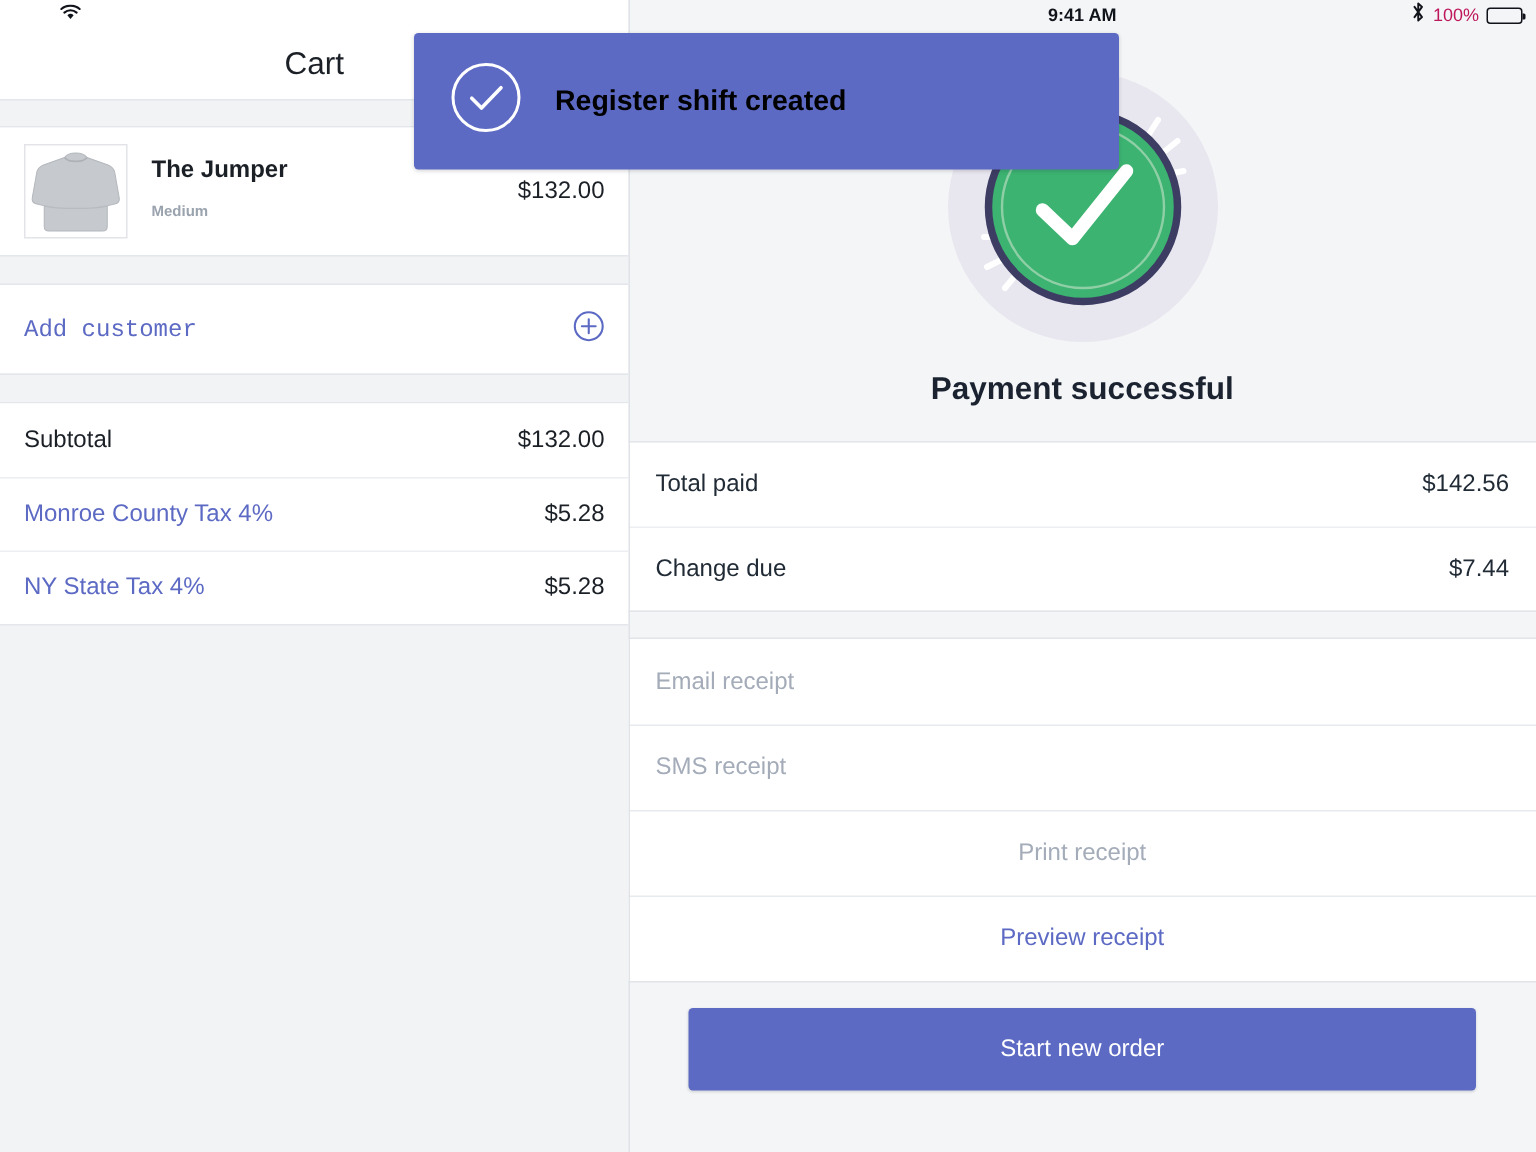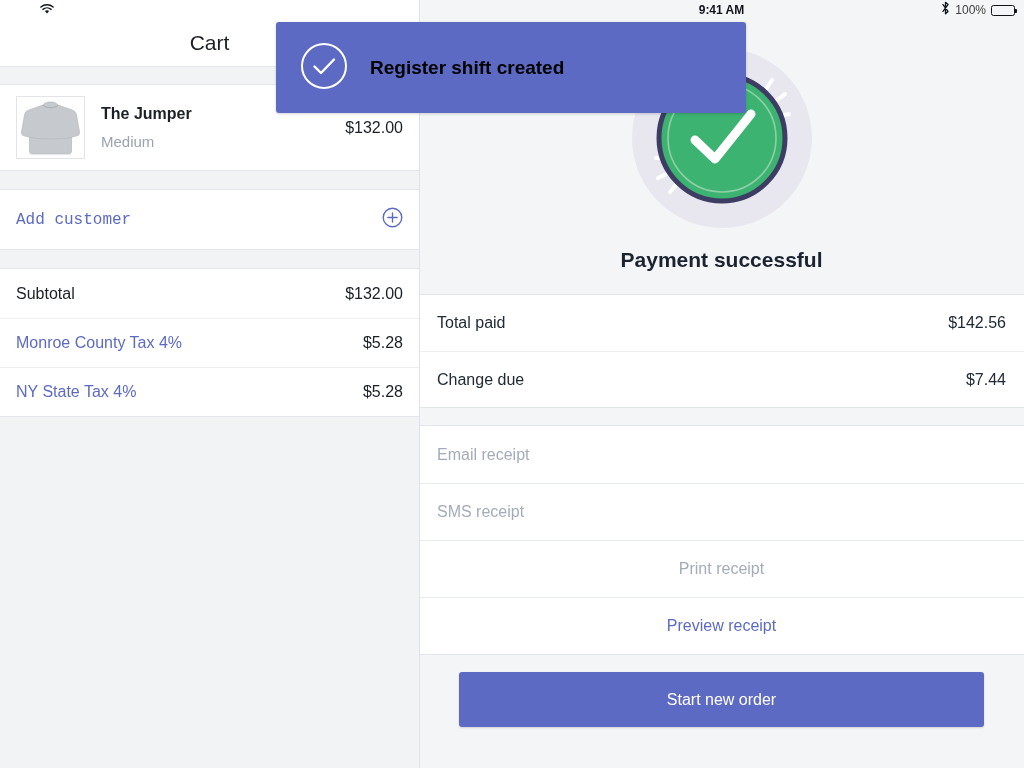--- a/index.html
+++ b/index.html
@@ -43,21 +43,21 @@
     padding:0 16px; background:#fff;
   }
   .thumb{
     width:69px; height:63px; flex:none;
     border:1px solid #e2e4e8; background:#fff;
     display:flex; align-items:center; justify-content:center;
     overflow:hidden;
   }
   .item-text{ margin-left:16px; flex:1; }
   .item-name{ font-size:16px; color:#1b1f26; font-weight:bold; line-height:22px; }
-  .item-variant{ font-size:15px; color:#9aa3ae; line-height:22px; margin-top:6px; }
+  .item-variant{ font-size:10px; color:#9aa3ae; line-height:22px; margin-top:6px;font-weight:bold; }
   .item-price{ font-size:16px; color:#1b1f26; }
 
   .divider-strip{ height:20px; background:#f2f3f5; border-top:1px solid #e3e6ea; border-bottom:1px solid #e3e6ea; }
 
   .add-customer{
     height:59px; background:#fff;
     display:flex; align-items:center; padding:0 16px;font-family:Liberation Mono, monospace;
   }
   .add-customer-label{ font-size:16px; color:#5c6ac4; flex:1; }
   .plus-icon{ flex:none; }
@@ -91,21 +91,21 @@
     padding:0 10px;
   }
   .sb-time{
     position:absolute; left:0; right:0; text-align:center;
     font-size:12px; font-weight:bold; color:#10131a;
   }
   .sb-right-group{
     position:absolute; right:9px; top:0; height:20px;
     display:flex; align-items:center; gap:5px;
   }
-  .battery-pct{ font-size:12px; color:#404040; }
+  .battery-pct{ font-size:12px; color:#be185d; }
   .battery{
     width:24px; height:11px; border:1px solid #10131a;
     border-radius:2.5px; position:relative; padding:1px;
   }
   .battery::after{
     content:""; position:absolute; right:-3px; top:3px;
     width:2px; height:4px; background:#10131a; border-radius:0 1px 1px 0;
   }
   .battery-fill{ width:100%; height:100%; background:#10131a; border-radius:1px; }
 

